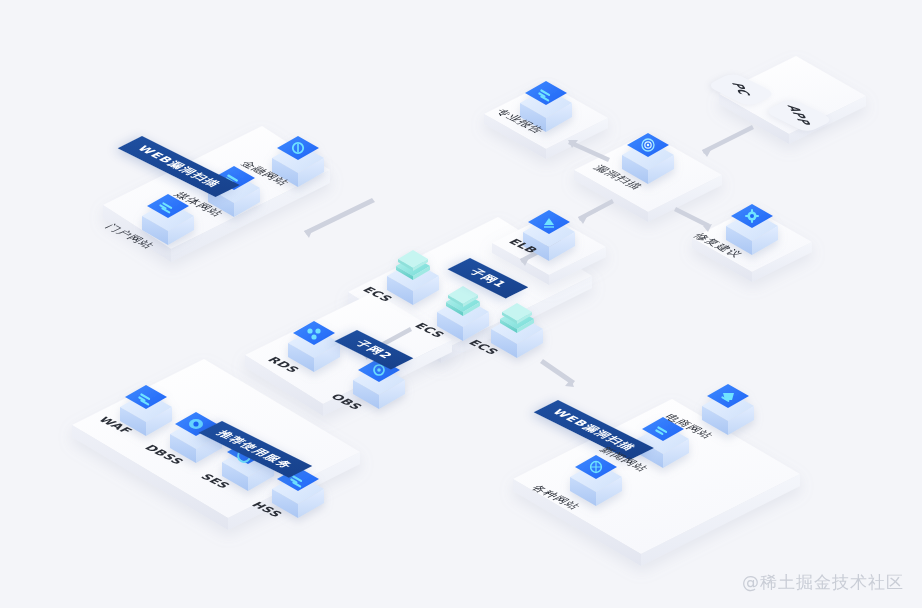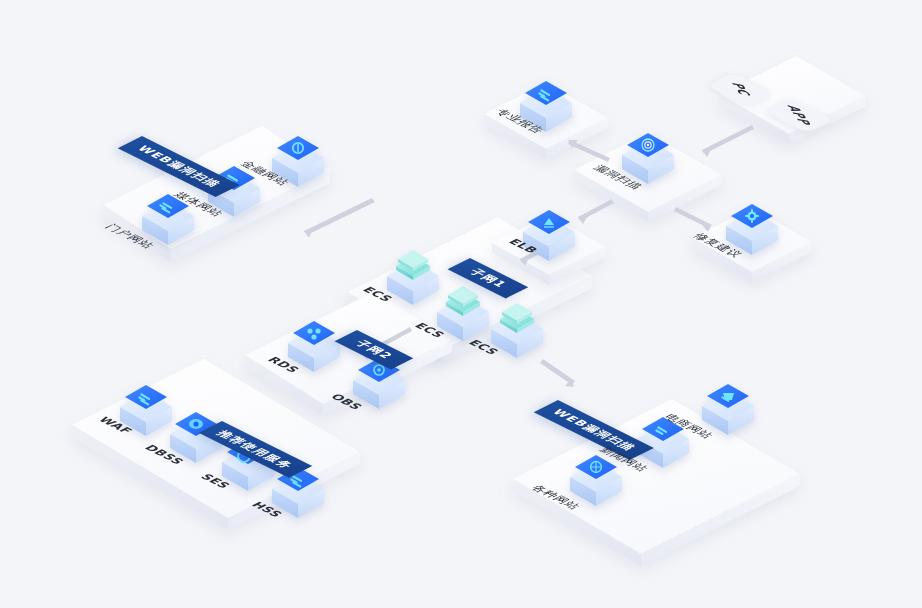--- a/index.html
+++ b/index.html
@@ -486,13 +486,14 @@
 
   <div class="isolabel lat cn" style="left:541px;top:483px;">各种网站</div>
   <div class="isolabel lat cn" style="left:609px;top:445px;">新闻网站</div>
   <div class="isolabel lat cn" style="left:674px;top:412px;">电商网站</div>
 
   <div class="isolabel lat cn" style="left:505px;top:107px;">专业报告</div>
   <div class="isolabel lat cn" style="left:603px;top:163px;">漏洞扫描</div>
   <div class="isolabel lat en" style="left:518px;top:237px;">ELB</div>
   <div class="isolabel lat cn" style="left:703px;top:231px;">修复建议</div>
 
+  <div class="watermark">@稀土掘金技术社区</div>
 </div>
 
 </body></html>

